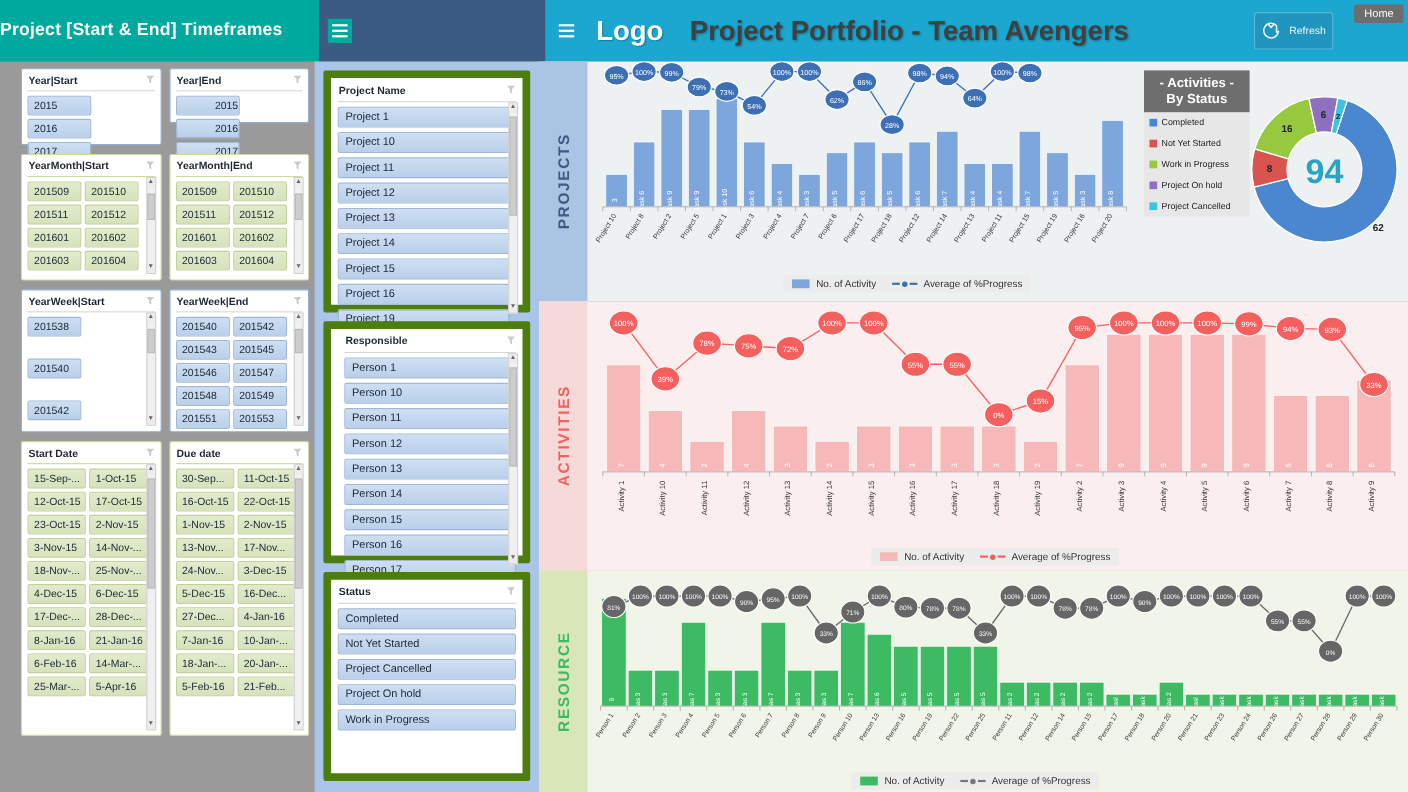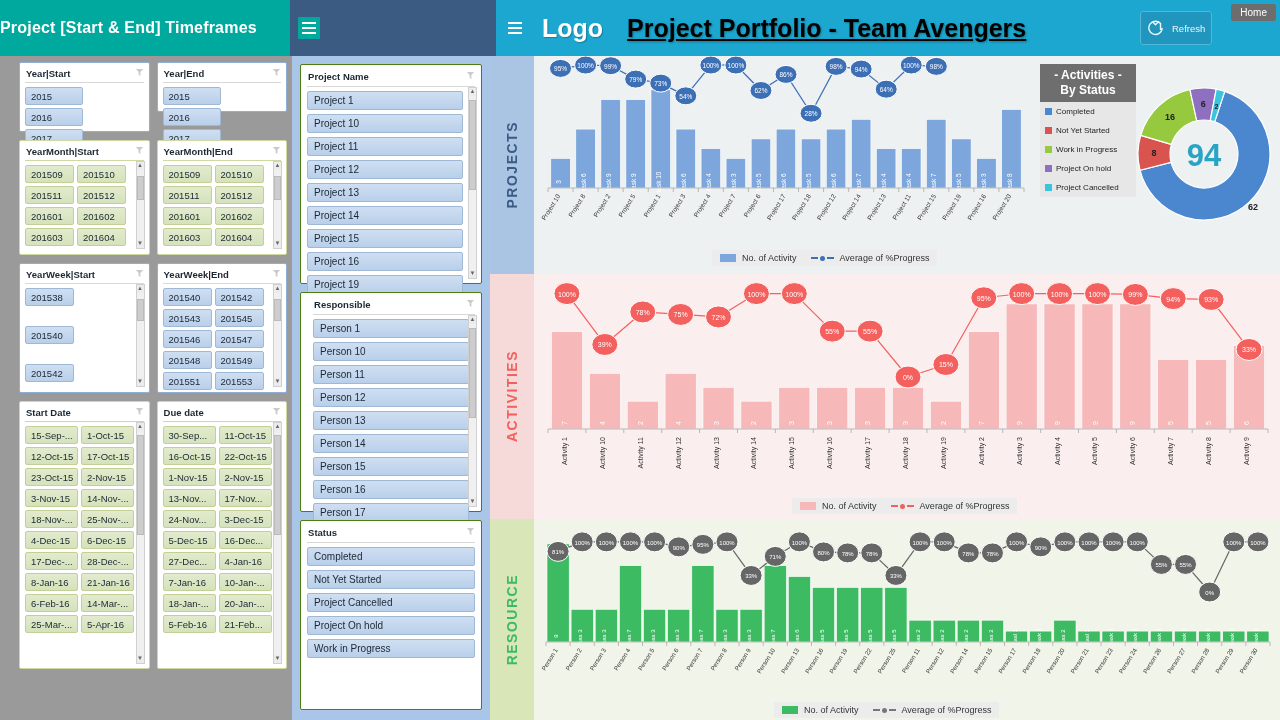--- a/index.html
+++ b/index.html
@@ -18,21 +18,21 @@
   .hdr-cyan { flex:1; background:#1ba7d0; display:flex; align-items:center; position:relative; }
   .burger { width:22px; height:22px; background:#00a99d; display:flex; flex-direction:column;
             justify-content:center; align-items:center; gap:3px; border-radius:1px; flex:none; }
   .burger i { display:block; width:14px; height:2px; background:#fff; }
   .hdr-navy .lbl { color:#fff; font-size:12.5px; font-weight:bold; }
   .burger2 { width:22px; height:26px; background:#1ba7d0; display:flex; flex-direction:column;
              justify-content:center; align-items:center; gap:3px; margin-left:8px; flex:none;
              border:1px solid #1ba7d0;}
   .burger2 i { display:block; width:14px; height:2px; background:#fff; }
   .logo { color:#fff; font-size:25px; font-weight:bold; margin-left:16px; text-shadow:1px 1px 1px rgba(0,0,0,.25); }
-  .ptitle { color:#000000; font-size:25px; font-weight:bold; margin-left:24px; text-shadow:1px 1px 2px rgba(0,0,0,.3);text-decoration:underline; }
+  .ptitle { color:#404040; font-size:25px; font-weight:bold; margin-left:24px; text-shadow:1px 1px 2px rgba(0,0,0,.3); }
   .refresh { position:absolute; right:68px; top:11px; width:72px; height:34px; background:#2095bd;
              border:1px solid #53b7d8; border-radius:3px; display:flex; align-items:center; gap:4px;
              padding-left:7px; }
   .refresh .rtxt { color:#eaf7fc; font-size:9.5px; }
   .home { position:absolute; right:4px; top:4px; background:#6d6d6d; color:#fff; font-size:10px;
           padding:3px 9px; border-radius:2px; }
 
   
   .body { display:flex; height:664px; }
   .col-left { width:290px; padding:6px 5px 0 5px;margin-left:14px; }
@@ -56,21 +56,21 @@
   .chip.w2 { width:58px; }
   .scroll { position:absolute; right:4px; width:9px; background:#f0f0f0; border:1px solid #d0d0d0; }
   .scroll .thumb { position:absolute; left:0; width:7px; background:#cdcdcd; border:1px solid #bbb; }
   .scroll .ar { position:absolute; left:0; width:7px; height:8px; background:#ececec; font-size:6px;
                 text-align:center; line-height:7px; color:#666; }
 
   .row2 { display:flex; gap:7px; }
   .row2 > * { flex:1; }
 
   
-  .m-slicer { background:#fff; border:1px solid #4d7c0f; border-radius:2px; position:relative;
+  .m-slicer { background:#fff; border:7px solid #4d7c0f; border-radius:2px; position:relative;
               padding:5px 6px 6px 6px; margin-bottom:8px; }
   .m-slicer .s-hd { font-size:9.5px; font-weight:bold; color:#1b2733; padding:1px 0 4px 1px;
                     border-bottom:1px solid #d8d8d8; display:flex; justify-content:space-between; }
   .m-chip { font-size:10px; color:#1b2733; border:1px solid #9fb8d6; border-radius:2px;
             background:linear-gradient(#cfdff2,#b9cfea); padding:3px 0 3px 6px; margin-top:4px;
             height:19px; line-height:12px; overflow:hidden; white-space:nowrap; }
 
   
   .panel { display:flex; position:relative; }
   .p-projects   { height:218px; background:#eef1f2; }
@@ -147,21 +147,21 @@
             <svg class="funnel" viewBox="0 0 10 10">
                 <path d="M1 1h8l-3 3.5V9L4 7.5V4.5z" fill="#8b8b8b"></path>
               </svg>
           </div>
           <div class="chips">
             <div class="chip w2">2015</div>
             <div class="chip w2">2016</div>
             <div class="chip w2">2017</div>
           </div>
         </div>
-        <div class="slicer blue" style="height:50px;">
+        <div class="slicer blue" style="height:50px;text-align:right;">
           <div class="s-hd">
             <span>Year|End</span>
             <svg class="funnel" viewBox="0 0 10 10">
                 <path d="M1 1h8l-3 3.5V9L4 7.5V4.5z" fill="#8b8b8b"></path>
               </svg>
           </div>
           <div class="chips">
             <div class="chip w2">2015</div>
             <div class="chip w2">2016</div>
             <div class="chip w2">2017</div>

